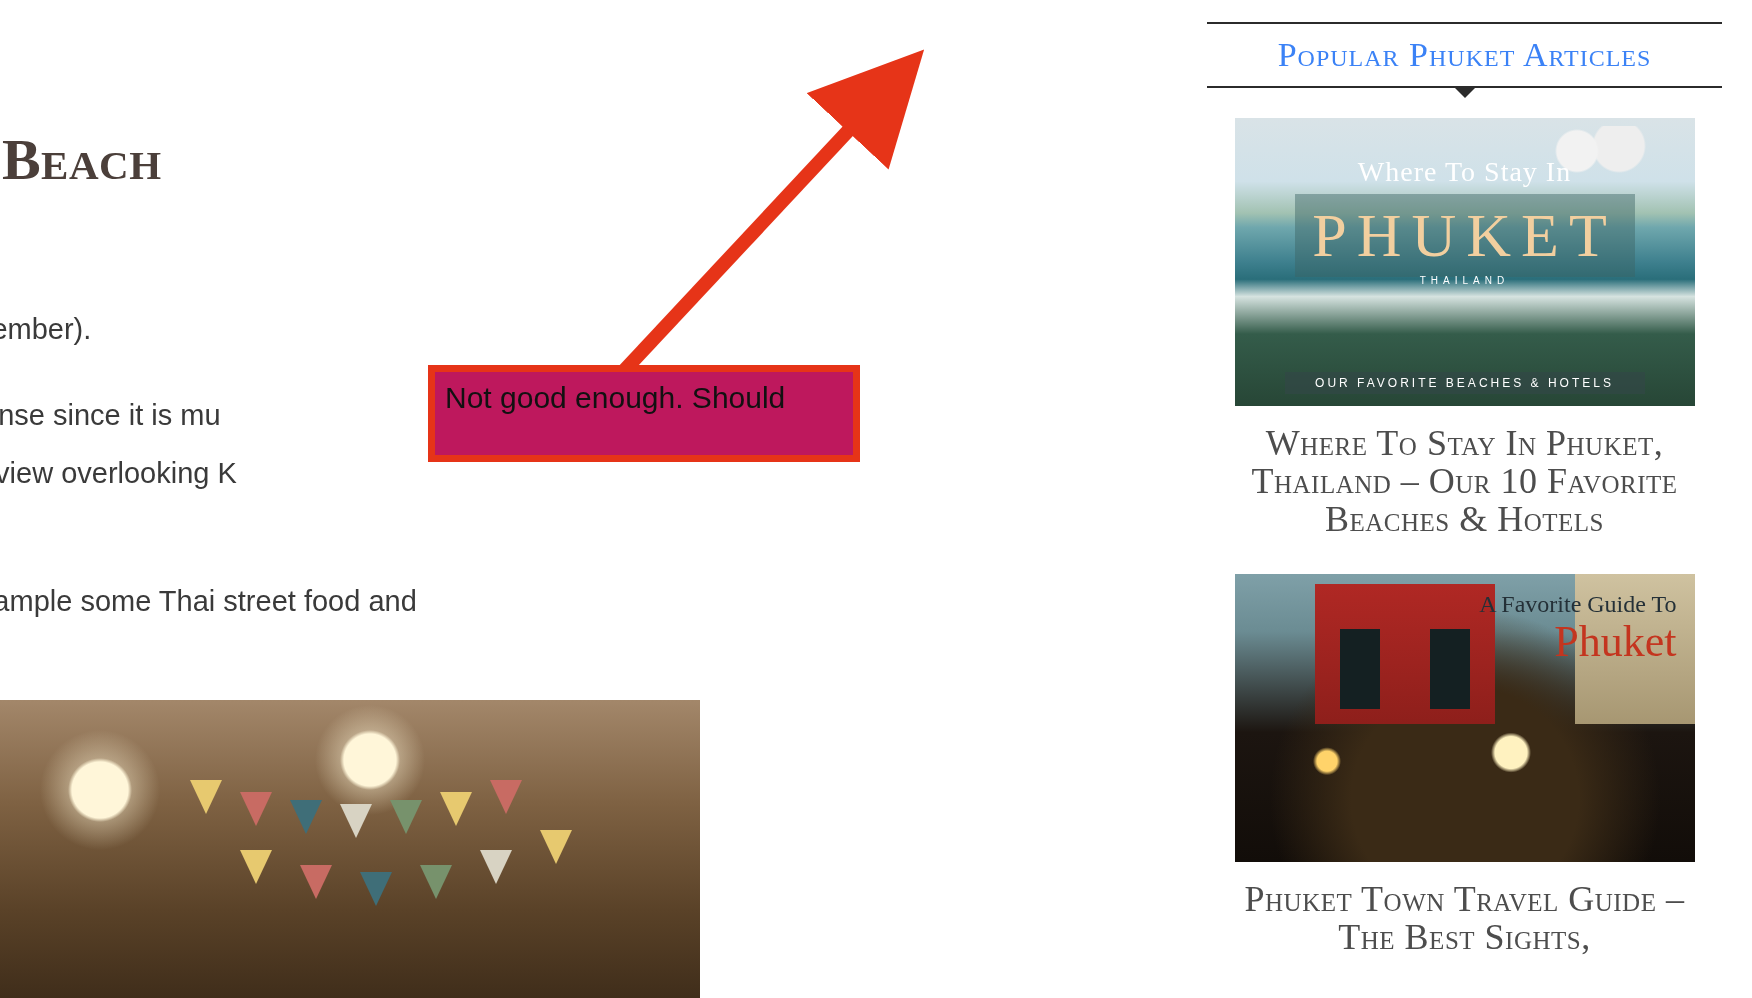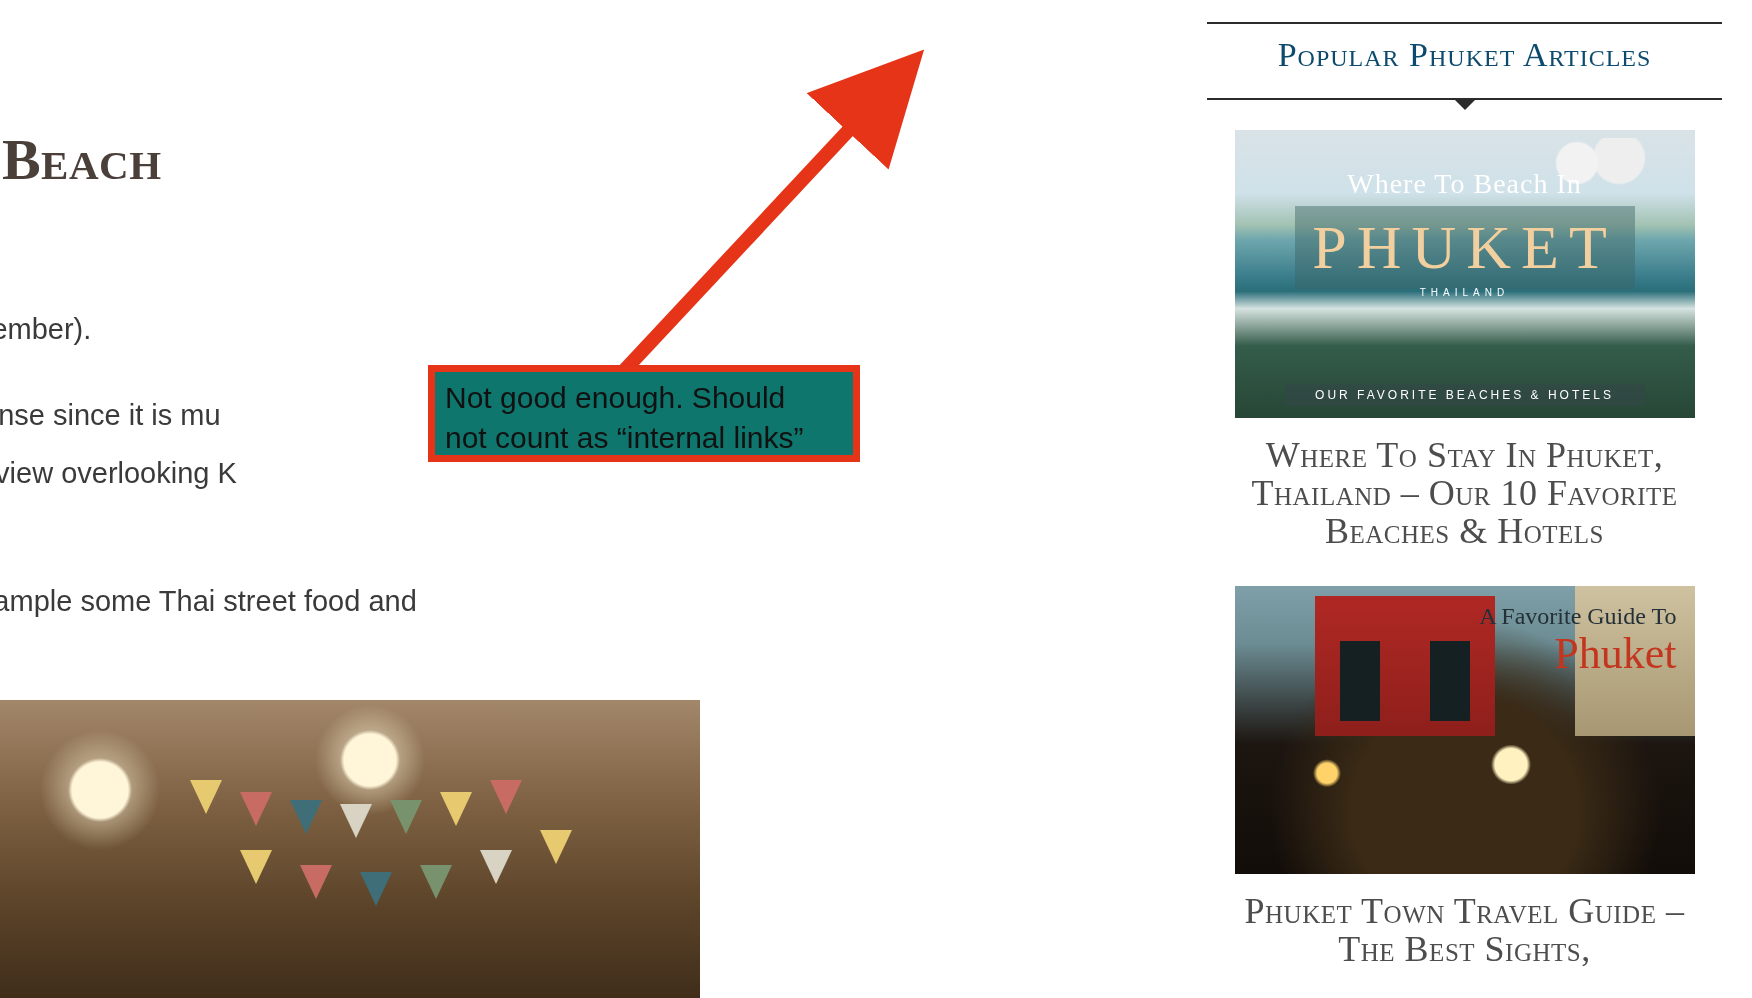--- a/index.html
+++ b/index.html
@@ -52,21 +52,21 @@
   .p3 { left: -200px; top: 386px; width: 1000px; white-space: normal; }
   .p4 { left: -250px; top: 572px; }
 
   
   .annotation-box {
     position: absolute;
     left: 428px;
     top: 365px;
     width: 432px;
     height: 97px;
-    background: #0f766e;
+    background: #be185d;
     border: 7px solid #e63418;
     box-sizing: border-box;
     padding: 6px 10px 16px 10px;
     font-size: 30px;
     line-height: 40px;
     color: #111;
   }
 
   .annotation-arrow {
     position: absolute;
@@ -85,22 +85,22 @@
     width: 515px;
   }
 
   .sidebar-header {
     position: relative;
     text-align: center;
     font-family: Georgia, 'Times New Roman', serif;
     font-variant: small-caps;
     font-size: 34px;
     letter-spacing: 1px;
-    color: #0c4a6e;
-    padding: 12px 0 24px 0;
+    color: #3b82f6;
+    padding: 12px 0 12px 0;
     border-top: 2px solid #2b2b2b;
     border-bottom: 2px solid #2b2b2b;
     margin-bottom: 14px;
   }
 
   .sidebar-header .chev {
     position: absolute;
     left: 50%;
     bottom: -12px;
     transform: translateX(-50%);
@@ -302,35 +302,34 @@
     <defs>
       <marker id="ah" markerWidth="8" markerHeight="8" refX="6" refY="4" orient="auto">
         <path d="M0,0 L8,4 L0,8 Z" fill="#e63418"></path>
       </marker>
     </defs>
     <line x1="60" y1="345" x2="345" y2="40" stroke="#e63418" stroke-width="14" marker-end="url(#ah)"></line>
   </svg>
 
   <div class="annotation-box">
     <span>Not good enough. Should</span><br>
-    <span>not count as “internal links”</span>
   </div>
 
   <aside class="sidebar">
     <div class="sidebar-header">
       <span>Popular Phuket Articles</span>
       <span class="chev"></span>
     </div>
 
     <article class="card">
       <a style="text-decoration:none;">
         <div class="thumb thumb1">
           <div class="cloud"></div>
           <div class="overlay">
-            <span class="script">Where To Beach In</span>
+            <span class="script">Where To Stay In</span>
             <span class="big">PHUKET</span>
             <span class="small">THAILAND</span>
           </div>
           <div class="strip">OUR FAVORITE BEACHES &amp; HOTELS</div>
         </div>
         <div class="card-title">Where To Stay In Phuket, Thailand – Our 10 Favorite Beaches &amp; Hotels</div>
       </a>
     </article>
 
     <article class="card">

